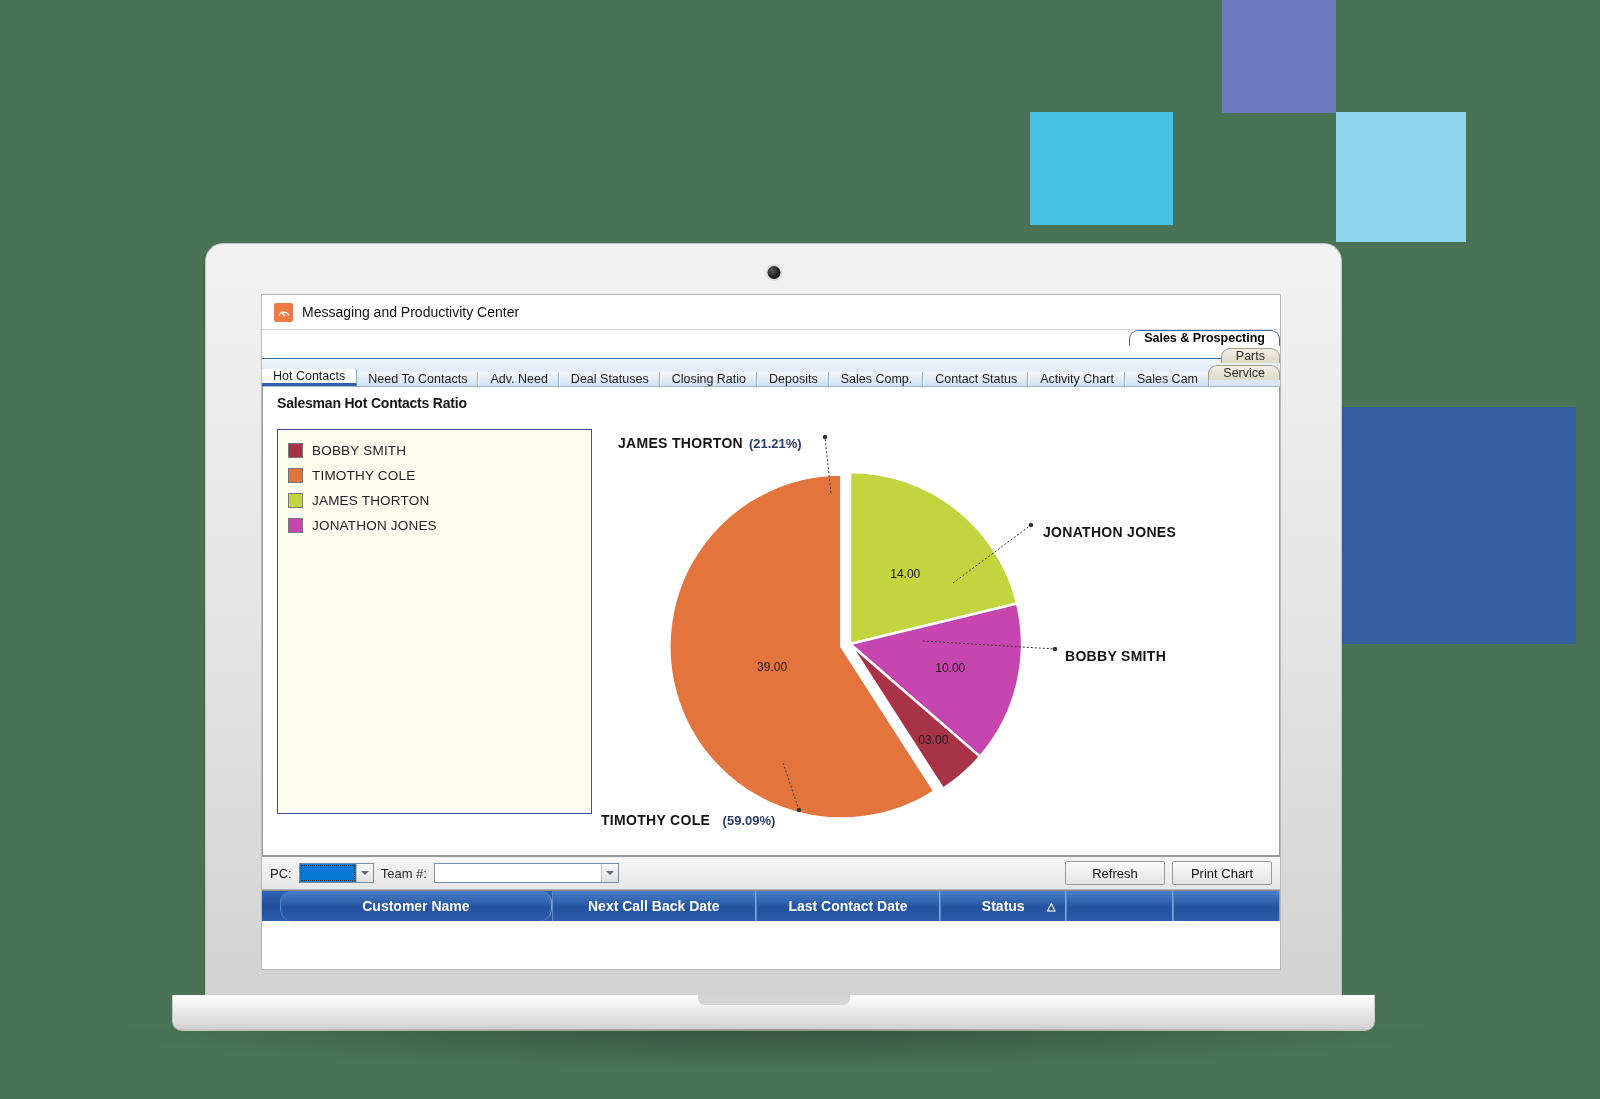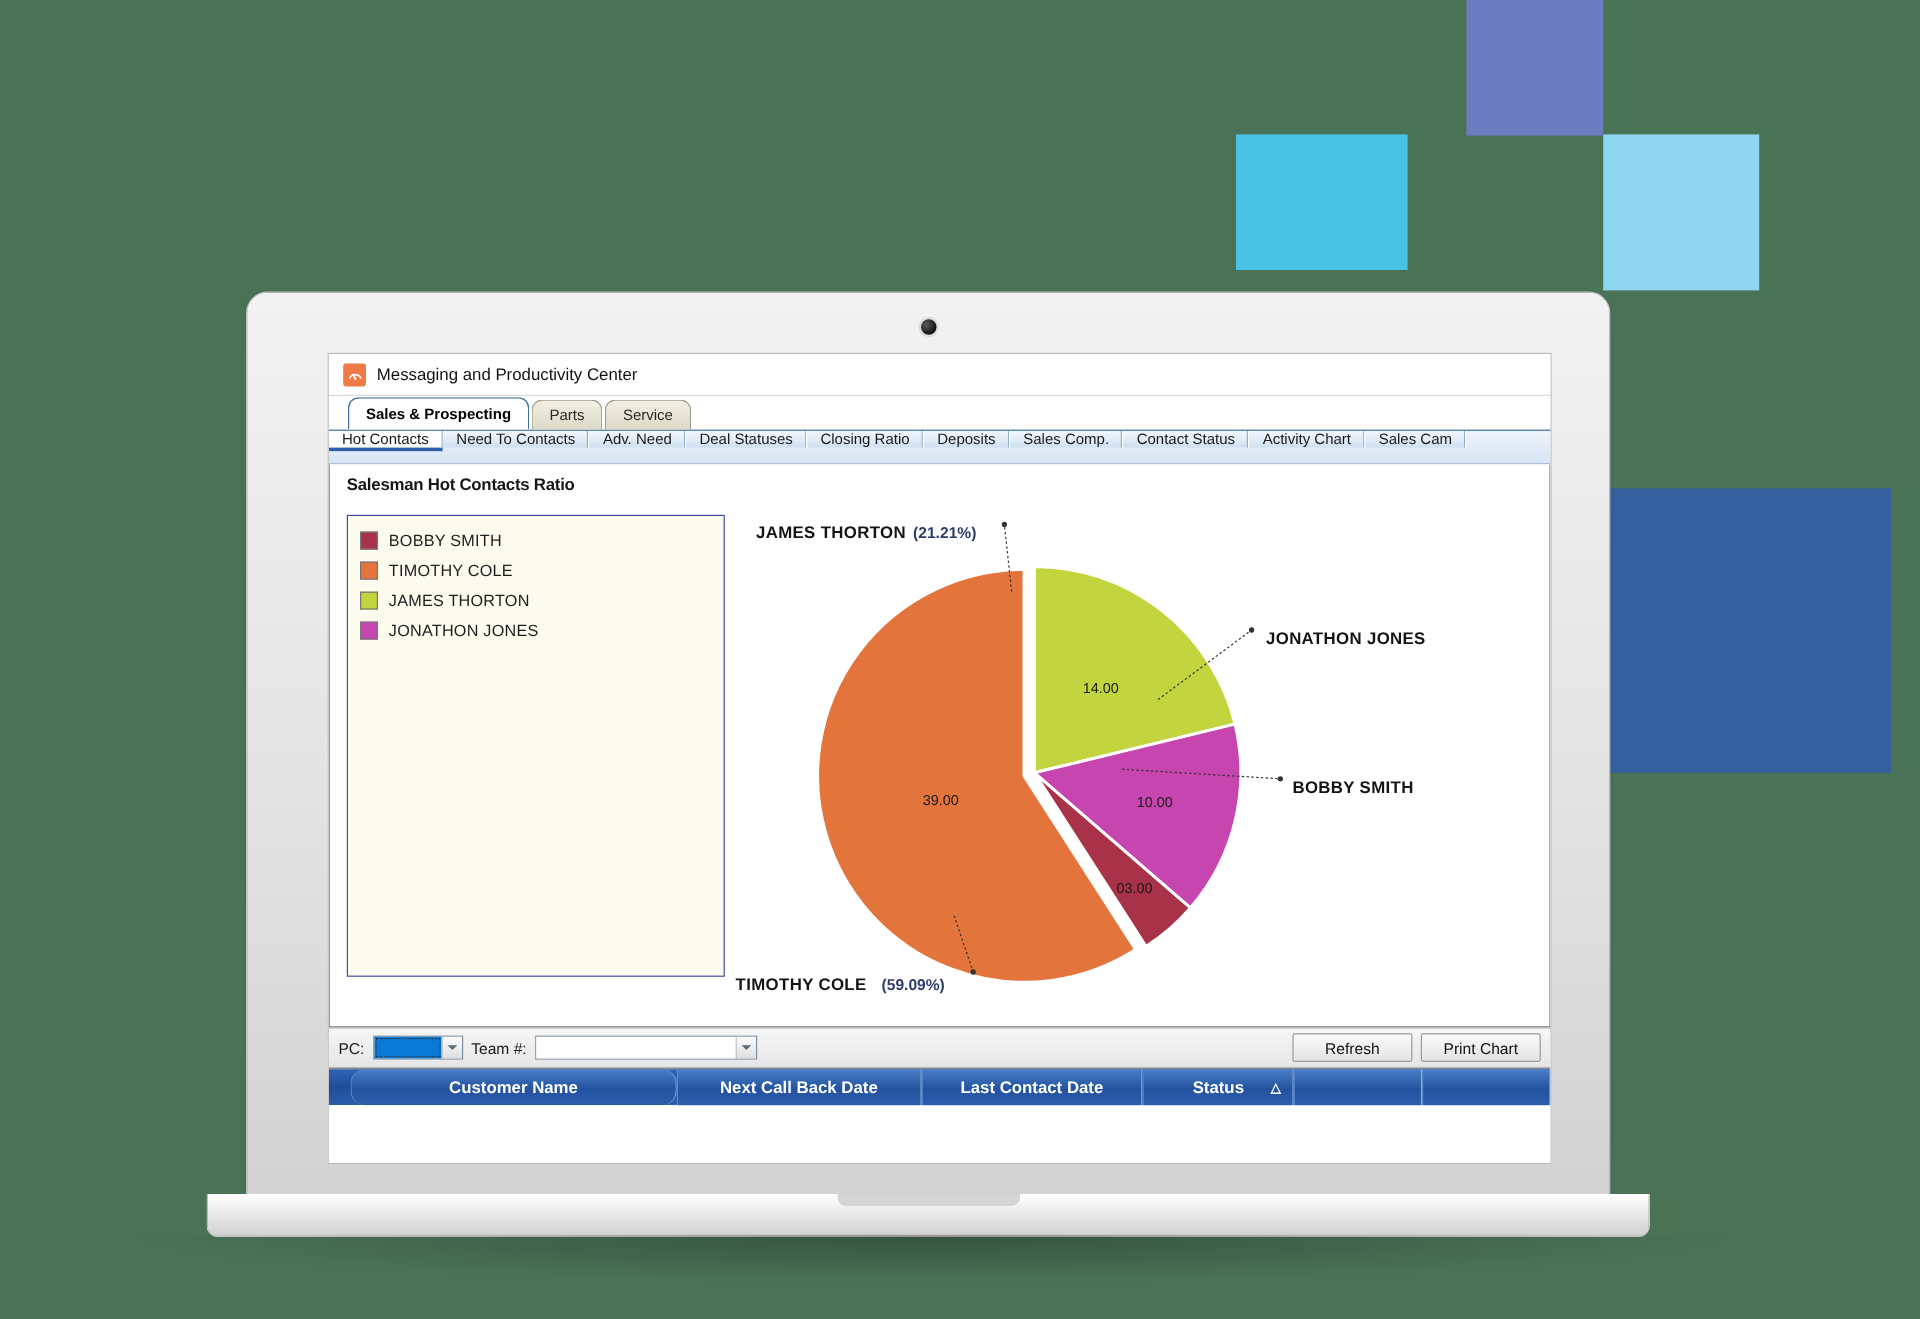--- a/index.html
+++ b/index.html
@@ -27,21 +27,21 @@
     border:1px solid #c4c4c4;
     box-shadow:0 2px 3px rgba(0,0,0,.18);
   }
   .camera {
     position:absolute; left:50%; top:22px; transform:translateX(-50%);
     width:13px; height:13px; border-radius:50%;
     background:radial-gradient(circle at 35% 35%,#5a5a5a,#111 70%);
     box-shadow:0 0 0 2px #dcdcdc;
   }
   .bezel-screen {
-    position:absolute; left:67px; top:50px; width:1020px; height:676px;
+    position:absolute; left:55px; top:50px; width:1020px; height:676px;
     background:#ffffff; overflow:hidden;
     border:1px solid #b9b9b9;
   }
   .base {
     position:absolute; left:-33px; top:752px; width:1203px; height:36px;
     background:linear-gradient(180deg,#ffffff 0%,#ededed 40%,#d0d0d0 100%);
     border-radius:0 0 10px 10px;
     border:1px solid #c8c8c8; border-top:none;
   }
   .notch {
@@ -60,32 +60,32 @@
   .titlebar { height:35px; display:flex; align-items:center; gap:9px; padding:0 12px;
               background:#ffffff; border-bottom:1px solid #d8d8d8; }
   .app-icon { width:19px; height:19px; background:#ef7a45; border-radius:2px;
               display:flex; align-items:center; justify-content:center; flex:none; }
   .app-icon svg { display:block; }
   .title-text { font-size:14px; color:#111; }
 
   
   .tabbar-outer { height:29px; display:flex; align-items:flex-end; gap:2px;
                   padding-left:16px; background:#ffffff;
-                  border-bottom:1px solid #3a6ea5; position:relative; }
+                  border-bottom:1px solid #3a6ea5; position:relative;flex-direction:column; }
   .otab { height:25px; padding:0 14px; display:flex; align-items:center;
           font-size:12.5px; color:#2a2a2a;
           background:linear-gradient(180deg,#f2efe4 0%,#ddd9c6 100%);
           border:1px solid #9d9d8a; border-bottom:none;
           border-radius:9px 9px 0 0; cursor:default; }
   .otab.active { background:#ffffff; color:#000; font-weight:bold; height:27px;
                  border:1px solid #3a6ea5; border-bottom:1px solid #fff;
                  position:relative; z-index:3; }
 
   
-  .tabbar-inner { height:28px; display:flex; align-items:flex-start;
+  .tabbar-inner { height:28px; display:flex; align-items:flex-end;
                   background:linear-gradient(180deg,#eef4fb 0%,#d6e4f4 100%);
                   border-bottom:1px solid #9ab4d2; overflow:hidden; }
   .itab { padding:0 11px; display:flex; align-items:center; font-size:12.5px;
           color:#1a1a1a; white-space:nowrap;
           background:linear-gradient(180deg,#f3f8fd 0%,#cfe0f2 100%);
           border-right:1px solid #fff; box-shadow:inset -1px 0 0 #8fadcc;
           cursor:default; flex:none; }
   .itab.active { background:#ffffff;
                  border-bottom:3px solid #2f5fa8; box-shadow:none;
                  border-right:1px solid #8fadcc; font-weight:normal; }

